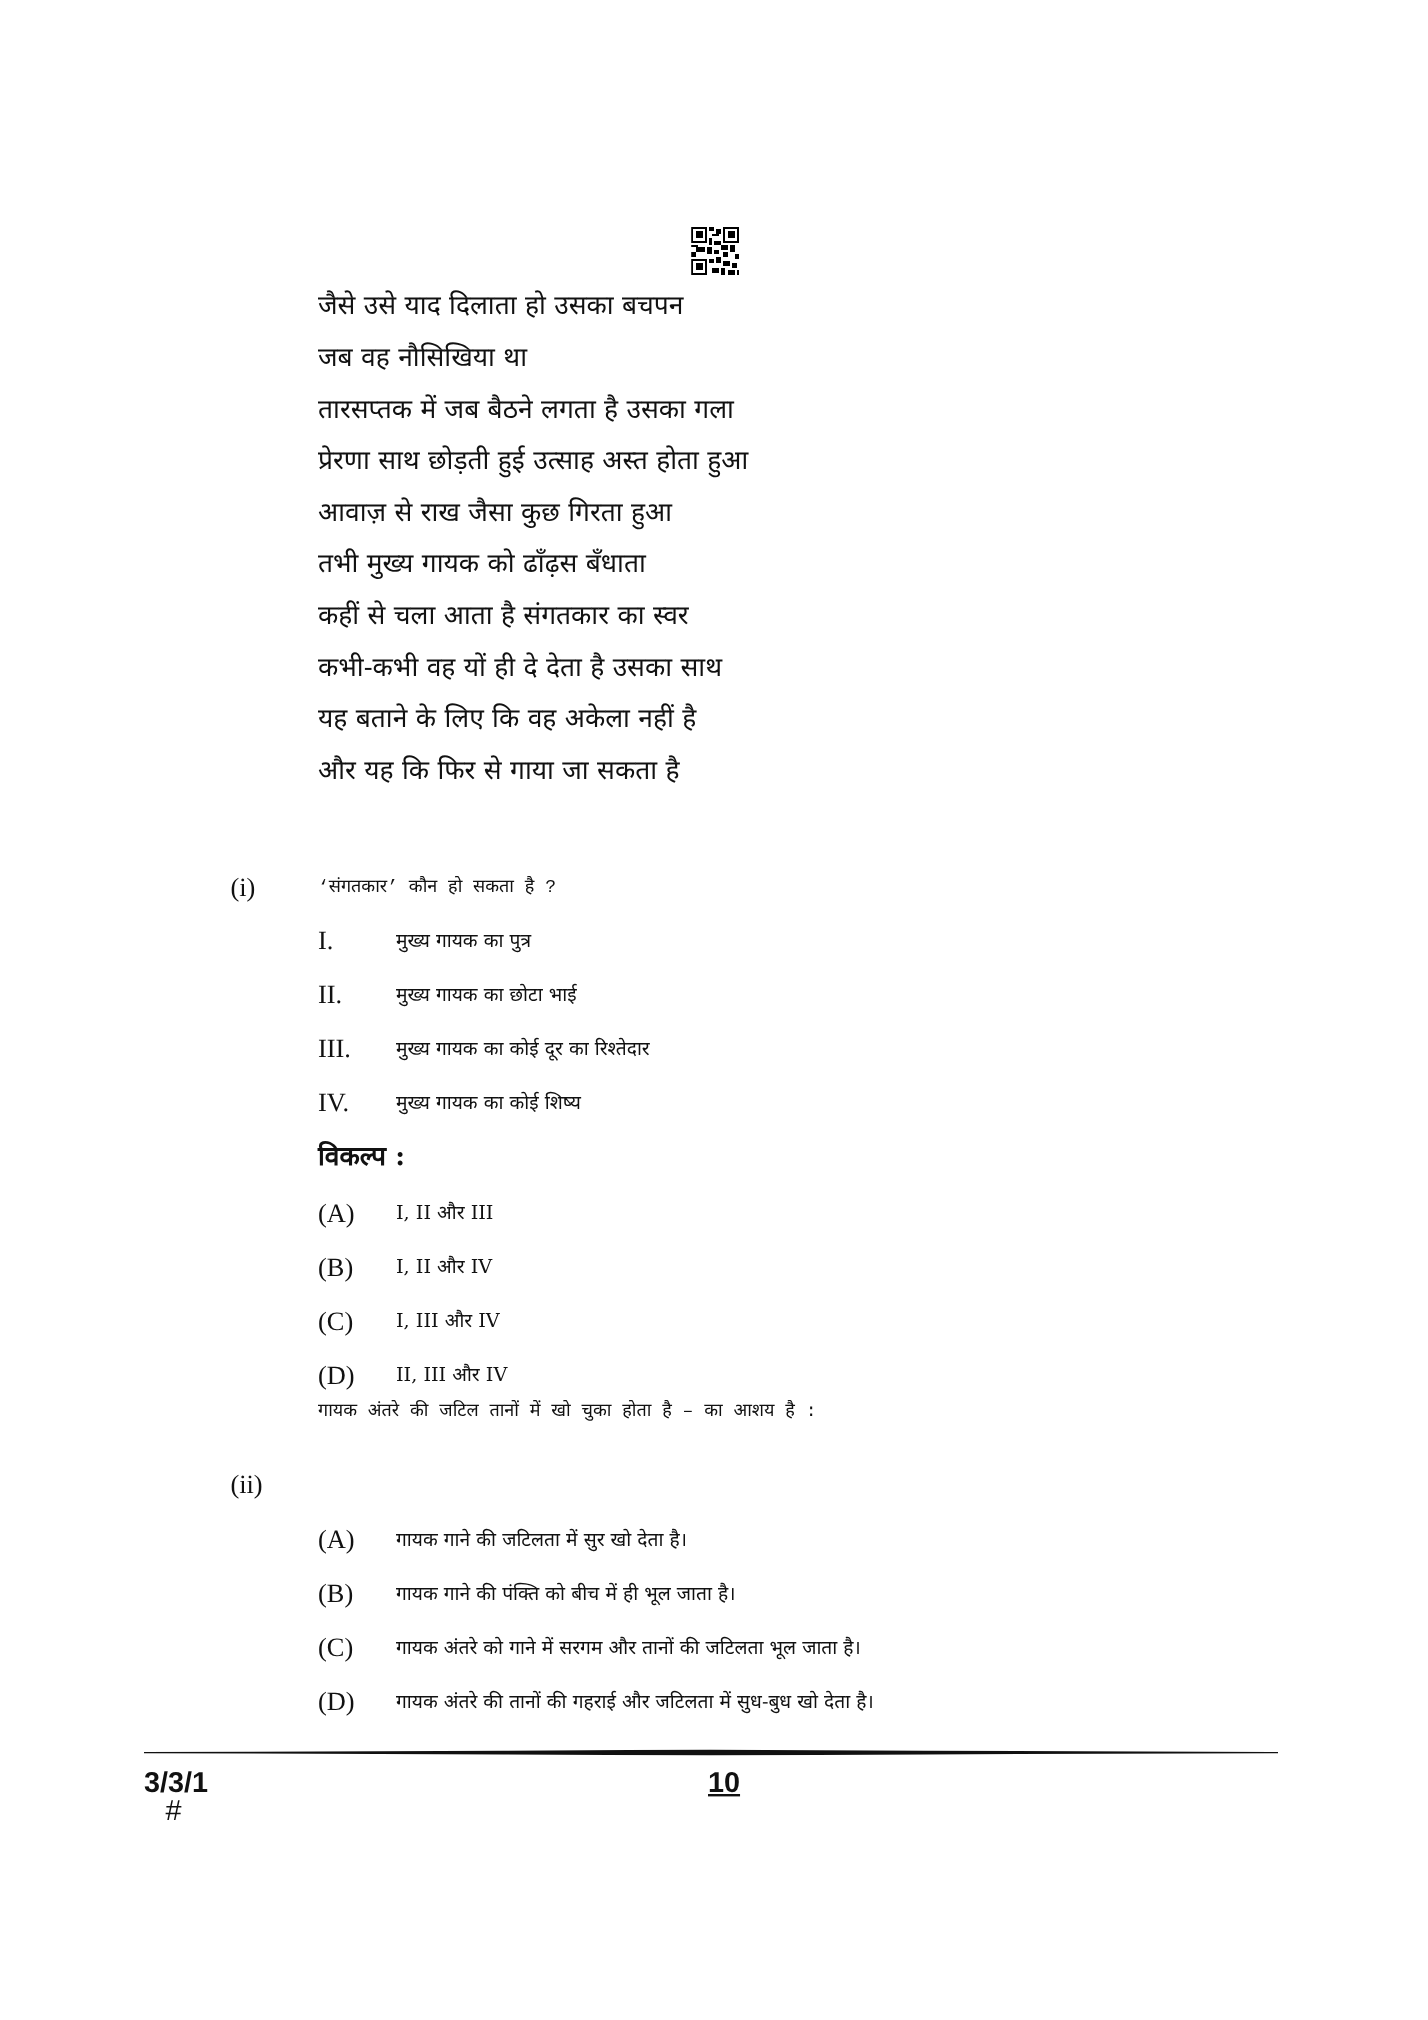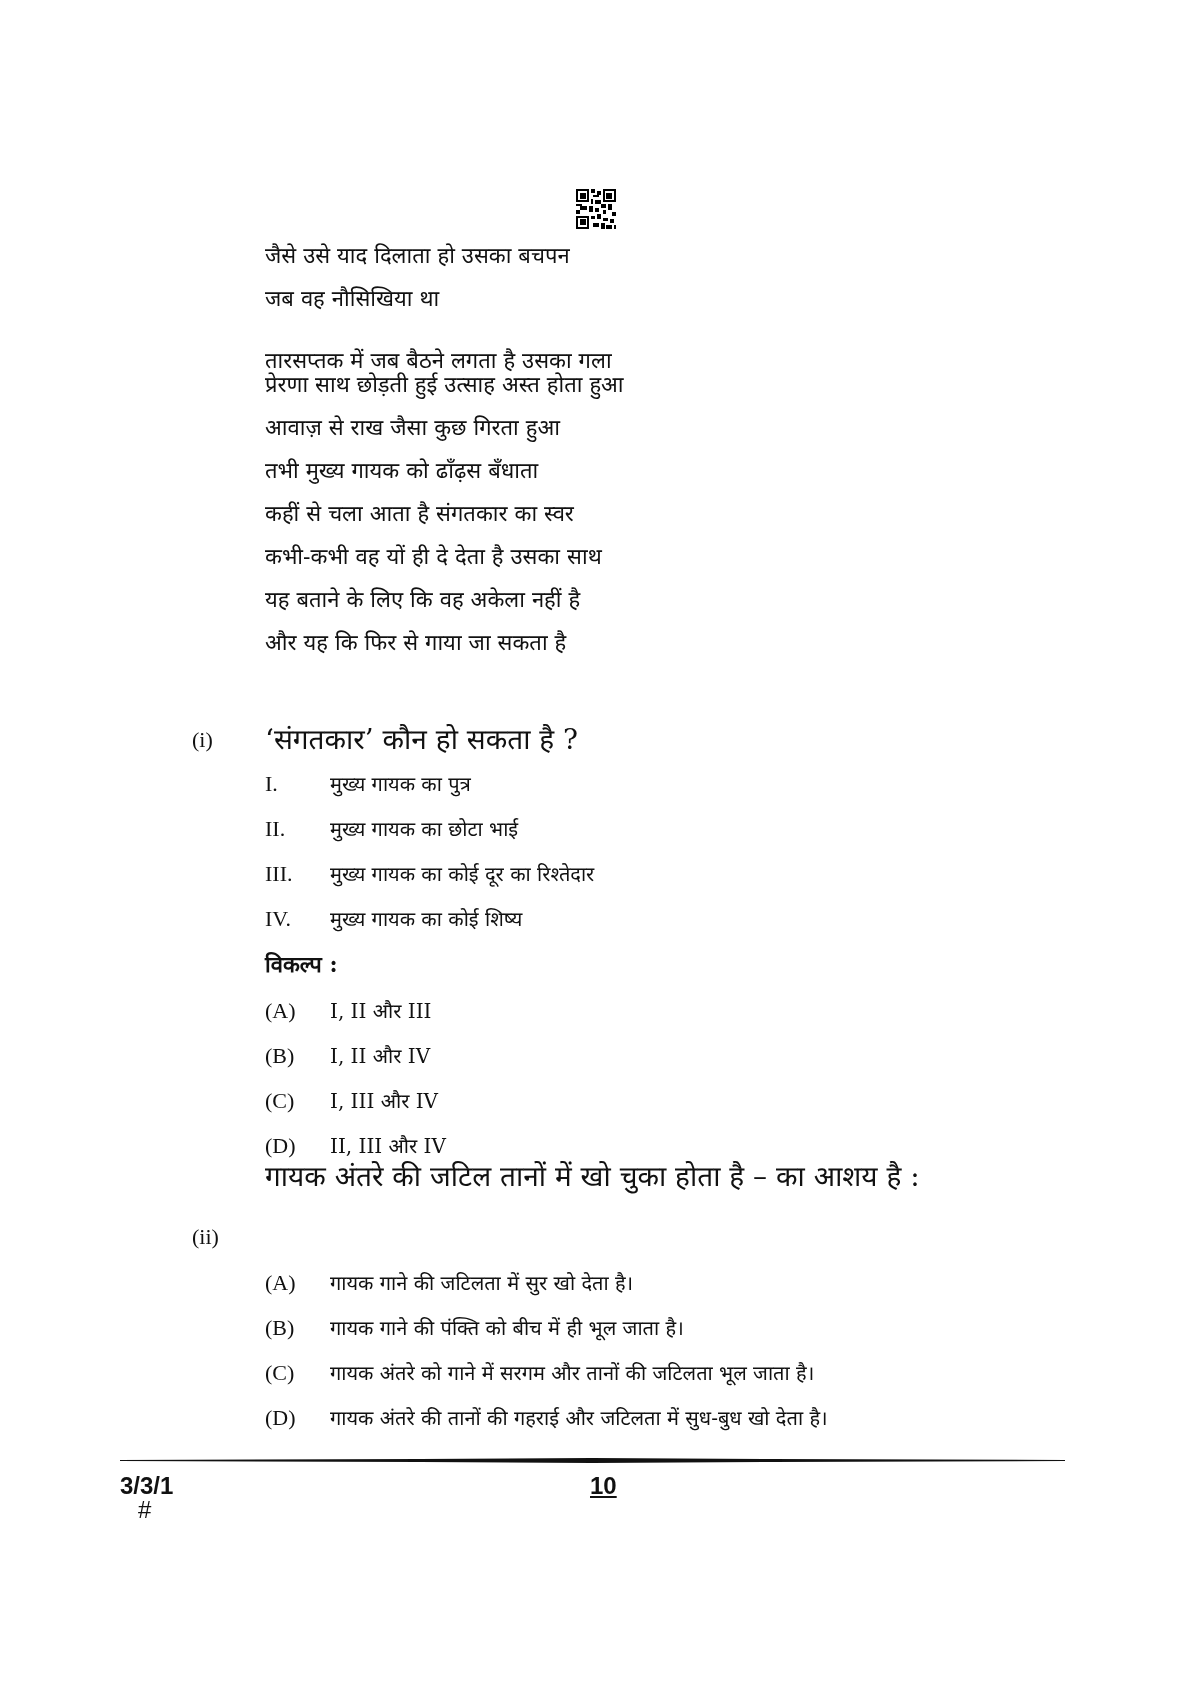--- a/index.html
+++ b/index.html
@@ -2,23 +2,23 @@
 <html><head>
 <meta charset="utf-8">
 <style>
   html, body { margin:0; padding:0; background:#ffffff; }
   body { width:1190px; height:1683px; position:relative; overflow:hidden;
          font-family:"DejaVu Serif","Liberation Serif",serif; color:#111; }
   .abs { position:absolute; white-space:nowrap; }
   .qr { position:absolute; left:576px; top:188px; width:40px; height:42px; }
   .poem-line { position:absolute; left:265px; font-size:22px; line-height:30px; }
   .qnum { position:absolute; left:192px; font-family:"Liberation Serif",serif; font-size:22px; line-height:30px; }
-  .qtext { position:absolute; left:265px; font-size:28px; line-height:30px; }
+  .qtext { position:absolute; left:265px; font-size:15px; line-height:30px;font-family:Liberation Mono, monospace; }
   .item-label { position:absolute; left:265px; font-family:"Liberation Serif",serif; font-size:22px; line-height:30px; }
-  .item-text { position:absolute; left:330px; font-size:20px; line-height:30px; }
+  .item-text { position:absolute; left:330px; font-size:16px; line-height:30px; }
   .vikalp { position:absolute; left:265px; font-size:22px; line-height:30px; font-weight:bold; }
   .rule { position:absolute; left:120px; top:1458px; width:945px; height:5px; }
   .footer { position:absolute; font-family:"Liberation Sans",sans-serif; font-weight:bold; font-size:24px; }
 </style>
 </head>
 <body>
 
 <svg class="qr" viewBox="0 0 21 21" shape-rendering="crispEdges">
   <rect x="0" y="0" width="21" height="21" fill="#fff"></rect>
   <g fill="#000">
@@ -52,21 +52,21 @@
       <rect x="9" y="18" width="3" height="2"></rect>
       <rect x="13" y="18" width="2" height="3"></rect>
     <rect x="16" y="19" width="3" height="2"></rect>
       <rect x="20" y="19" width="1" height="2"></rect>
   </g>
 </svg>
 
 <div>
   <div class="poem-line" style="top:241px">जैसे उसे याद दिलाता हो उसका बचपन</div>
   <div class="poem-line" style="top:284px">जब वह नौसिखिया था</div>
-  <div class="poem-line" style="top:346px">तारसप्तक में जब बैठने लगता है उसका गला</div>
+  <div class="poem-line" style="top:327px">तारसप्तक में जब बैठने लगता है उसका गला</div>
   <div class="poem-line" style="top:370px">प्रेरणा साथ छोड़ती हुई उत्साह अस्त होता हुआ</div>
   <div class="poem-line" style="top:413px">आवाज़ से राख जैसा कुछ गिरता हुआ</div>
   <div class="poem-line" style="top:456px">तभी मुख्य गायक को ढाँढ़स बँधाता</div>
   <div class="poem-line" style="top:499px">कहीं से चला आता है संगतकार का स्वर</div>
   <div class="poem-line" style="top:542px">कभी-कभी वह यों ही दे देता है उसका साथ</div>
   <div class="poem-line" style="top:585px">यह बताने के लिए कि वह अकेला नहीं है</div>
   <div class="poem-line" style="top:628px">और यह कि फिर से गाया जा सकता है</div>
 </div>
 
 <div>

